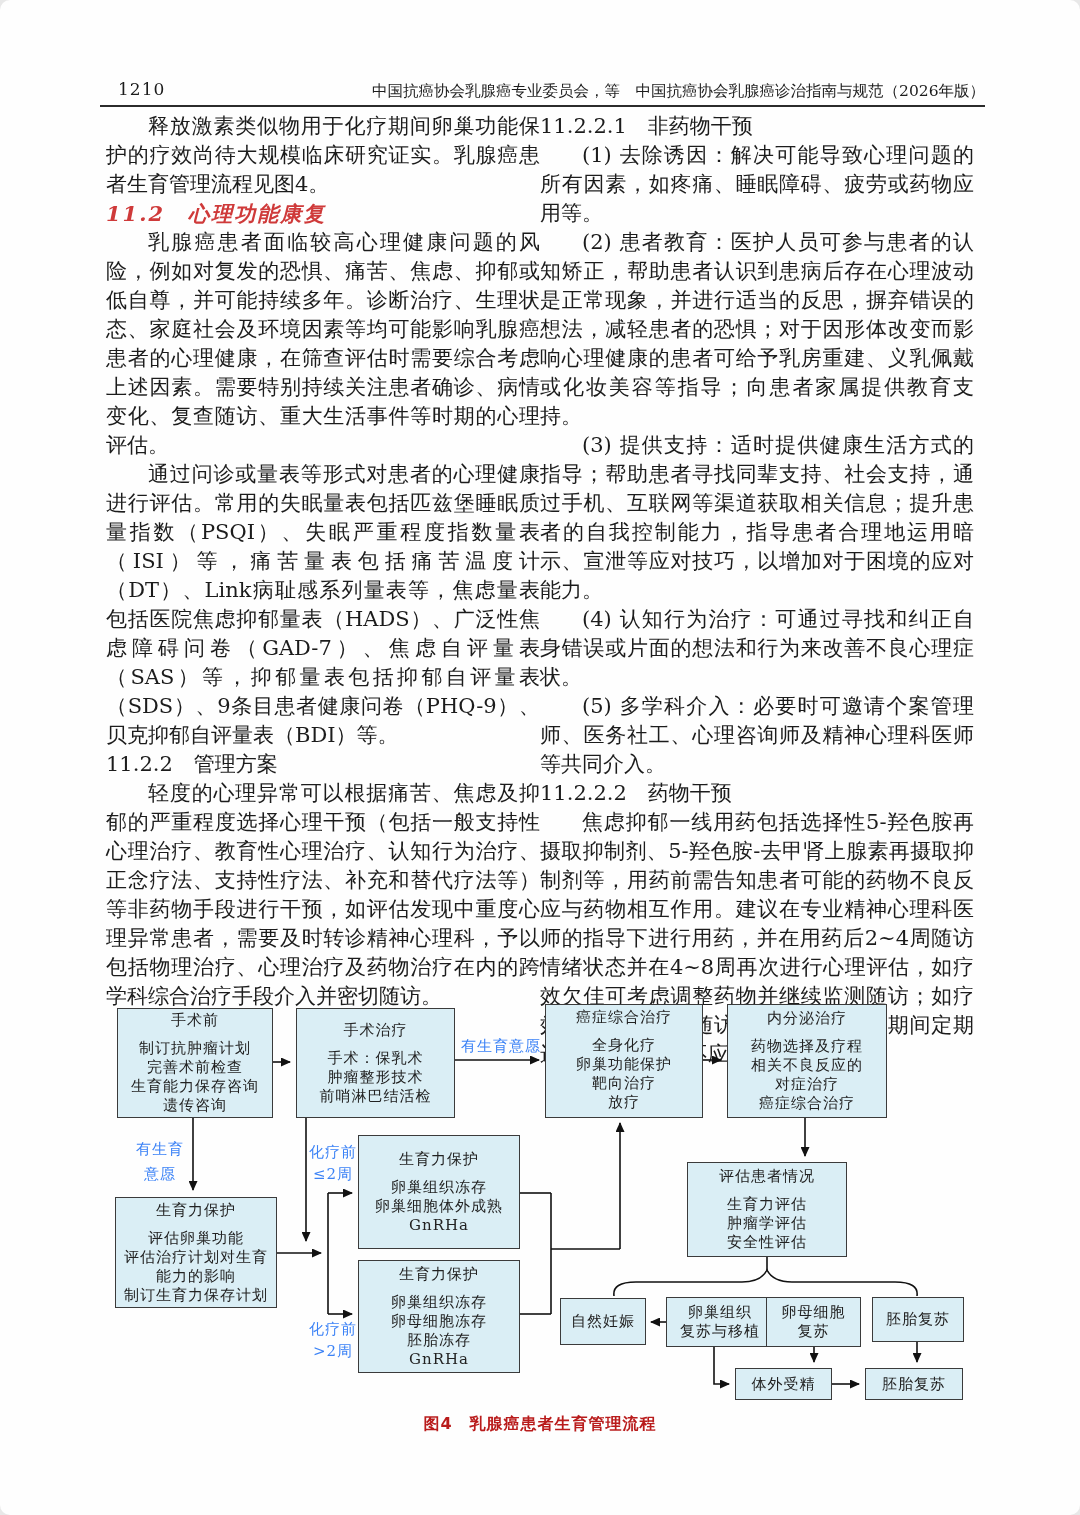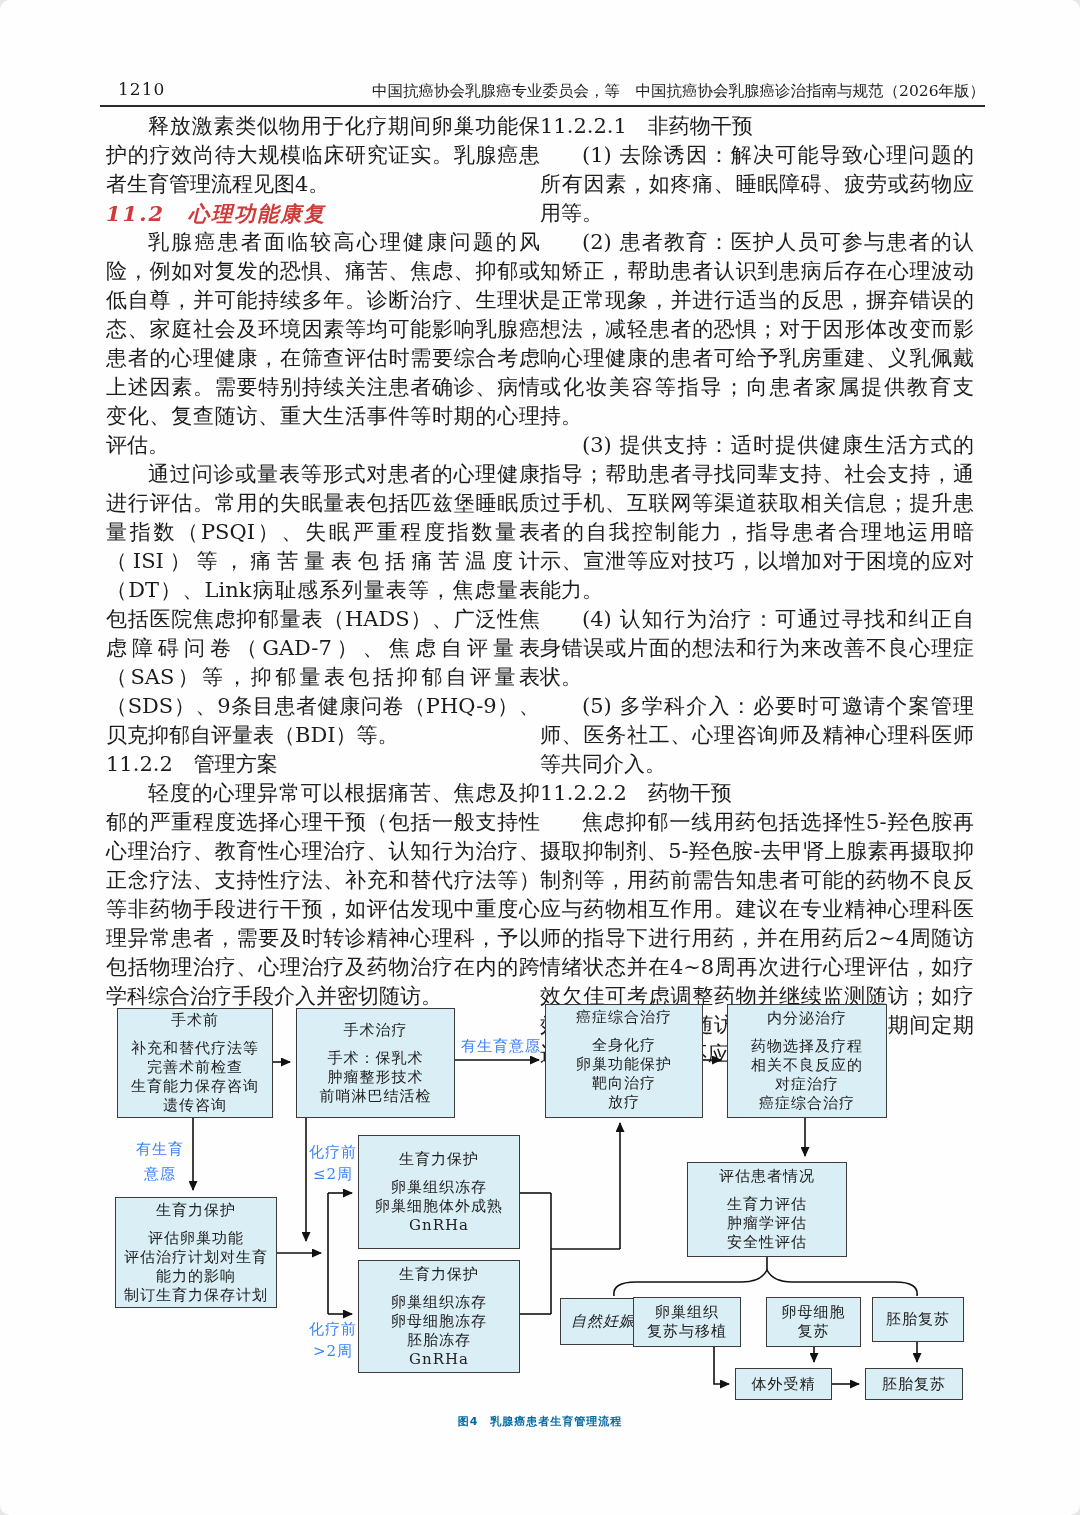--- a/index.html
+++ b/index.html
@@ -23,21 +23,21 @@
   .fbox{
     position:absolute;background:var(--box-fill,#daeef5);border:1.6px solid var(--box-border,#3b3b3b);
     box-sizing:border-box;display:flex;flex-direction:column;align-items:center;justify-content:center;
     font-size:15px;line-height:19px;color:#222;text-align:center;letter-spacing:1px;
   }
   .fbox .t{margin-bottom:9px;}
   .fbox.small{justify-content:center;}
   .fbox.small .t{margin-bottom:0;}
   .flabel{position:absolute;font-size:15px;line-height:25px;color:#3b82f6;text-align:center;letter-spacing:1px;}
   .flabel.tight{line-height:22px;}
-  .caption{position:absolute;left:0;top:414px;width:1080px;text-align:center;font-size:11px;font-weight:bold;letter-spacing:1px;color:#0369a1;font-family:"DejaVu Sans","Liberation Sans",sans-serif;}
+  .caption{position:absolute;left:0;top:414px;width:1080px;text-align:center;font-size:16px;font-weight:bold;letter-spacing:1px;color:#b91c1c;font-family:"DejaVu Sans","Liberation Sans",sans-serif;}
 </style>
 </head>
 <body>
 
 <div class="page">
 
   <div class="hdr">
     <span class="hdr-page">1210</span>
     <span class="hdr-journal">中国抗癌协会乳腺癌专业委员会，等　中国抗癌协会乳腺癌诊治指南与规范（2026年版）</span>
   </div>
@@ -92,21 +92,21 @@
         <path d="M666 322 H651" marker-end="url(#ah)"></path>
         <path d="M714 347 V384 H729" marker-end="url(#ah)"></path>
         <path d="M814 347 V362" marker-end="url(#ah)"></path>
         <path d="M832 384 H859" marker-end="url(#ah)"></path>
         <path d="M917 342 V362" marker-end="url(#ah)"></path>
       </g>
     </svg>
 
     <div class="fbox" style="left:117px;top:8px;width:156px;height:110px;">
       <div class="t">手术前</div>
-      <div>补充和替代疗法等</div>
+      <div>制订抗肿瘤计划</div>
       <div>完善术前检查</div>
       <div>生育能力保存咨询</div>
       <div>遗传咨询</div>
     </div>
 
     <div class="fbox" style="left:296px;top:8px;width:159px;height:110px;">
       <div class="t">手术治疗</div>
       <div>手术：保乳术</div>
       <div>肿瘤整形技术</div>
       <div>前哨淋巴结活检</div>
@@ -151,25 +151,25 @@
       <div>GnRHa</div>
     </div>
 
     <div class="fbox" style="left:687px;top:162px;width:160px;height:95px;">
       <div class="t">评估患者情况</div>
       <div>生育力评估</div>
       <div>肿瘤学评估</div>
       <div>安全性评估</div>
     </div>
 
-    <div class="fbox small" style="left:560px;top:298px;width:86px;height:47px;font-style:italic;">
+    <div class="fbox small" style="left:560px;top:298px;width:86px;height:47px;">
       <div class="t">自然妊娠</div>
     </div>
 
-    <div class="fbox small" style="left:633px;top:297px;width:108px;height:50px;">
+    <div class="fbox small" style="left:666px;top:297px;width:108px;height:50px;">
       <div>卵巢组织</div>
       <div>复苏与移植</div>
     </div>
 
     <div class="fbox small" style="left:766px;top:297px;width:95px;height:50px;">
       <div>卵母细胞</div>
       <div>复苏</div>
     </div>
 
     <div class="fbox small" style="left:872px;top:297px;width:92px;height:45px;">

